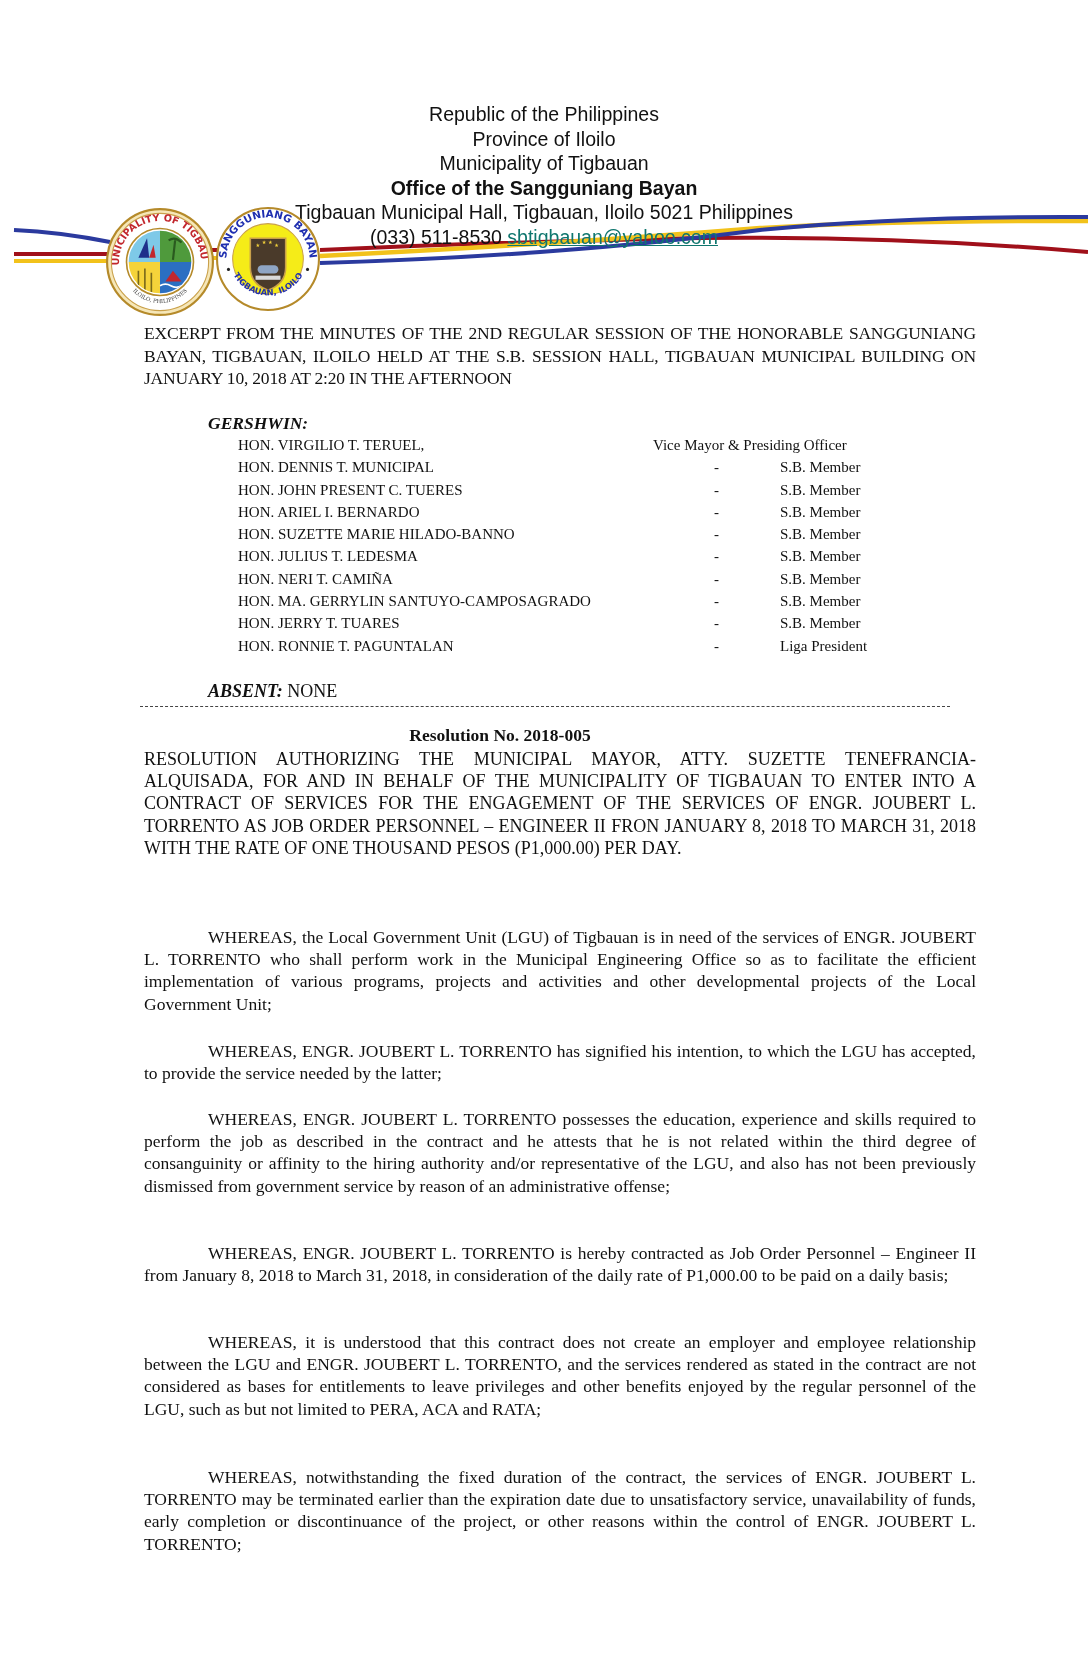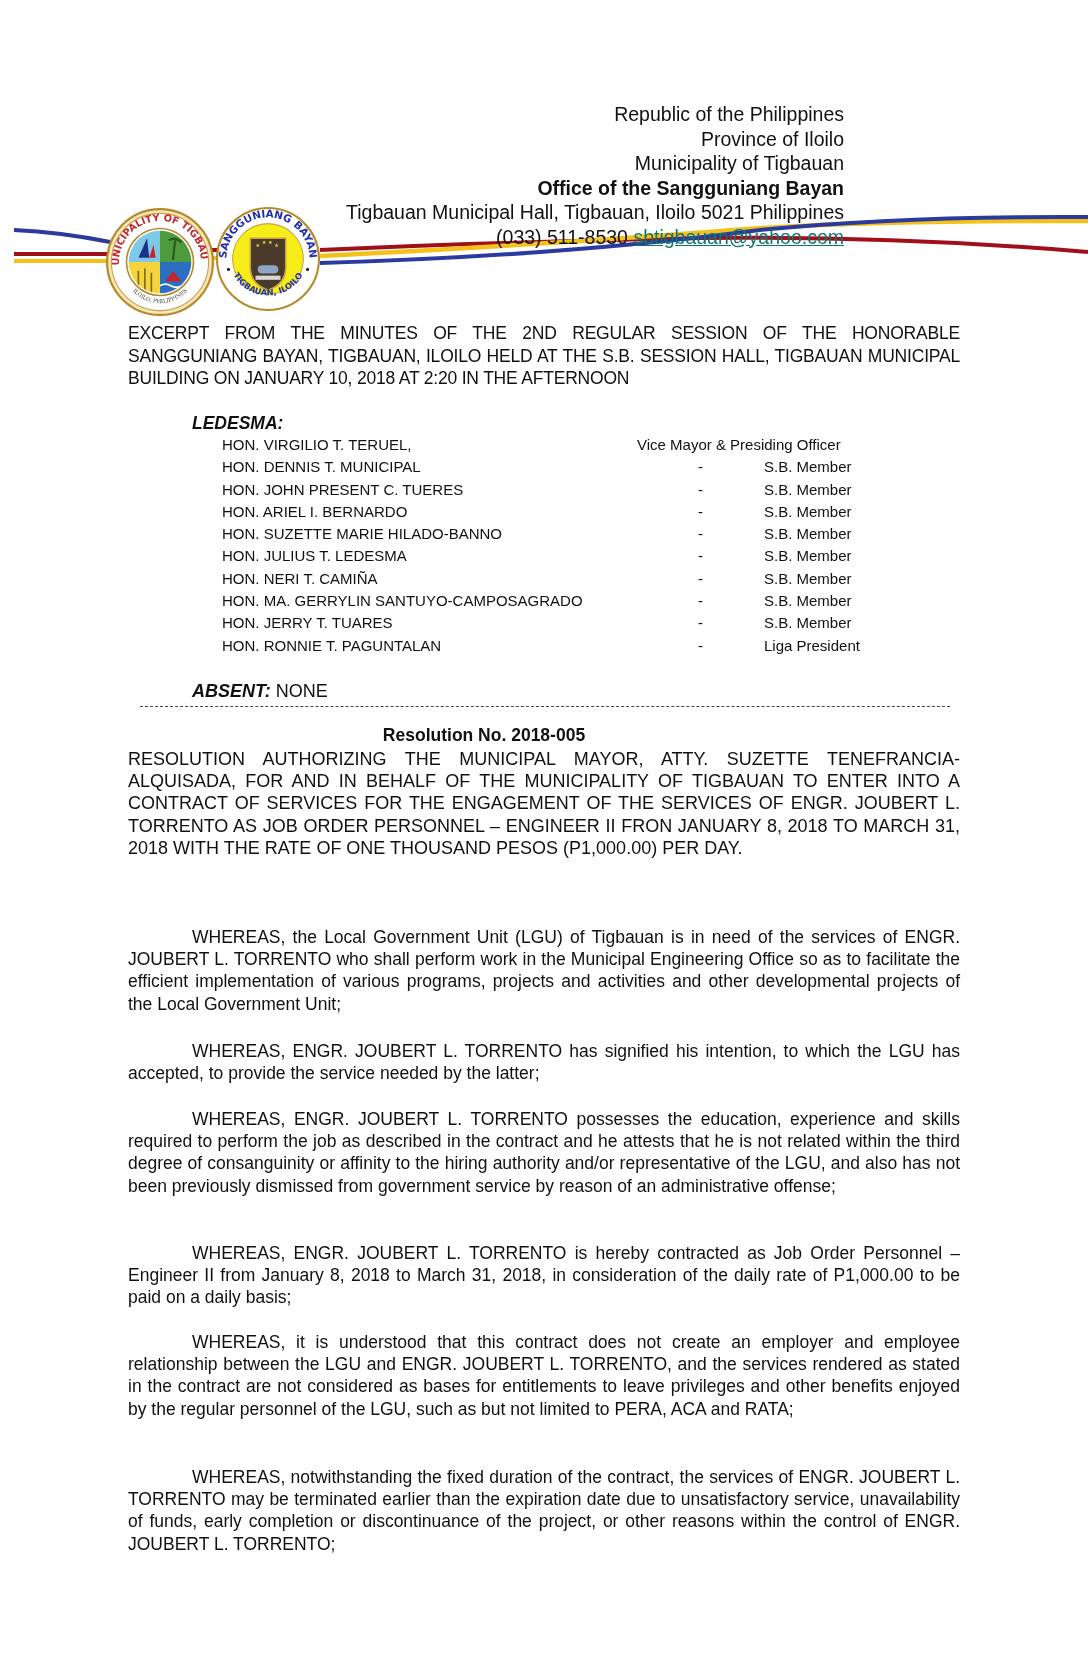--- a/index.html
+++ b/index.html
@@ -3,31 +3,31 @@
 <meta charset="utf-8">
 <style>
   html, body { margin: 0; padding: 0; background: #ffffff; }
   body { width: 1088px; height: 1664px; position: relative; overflow: hidden;
          font-family: "Liberation Sans", sans-serif; color: #111; }
   .page { position: absolute; left: 0; top: 0; width: 1088px; height: 1664px; }
 
   
   .letterhead { position: absolute; left: 0; top: 0; width: 1088px; height: 300px; }
   .ribbons { position: absolute; left: 0; top: 190px; width: 1088px; height: 100px; }
-  .head-text { position: absolute; left: 244px; width: 600px; top: 102px; text-align: right;
+  .head-text { position: absolute; left: 244px; width: 600px; top: 102px; text-align: center;
                font-size: 19.5px; line-height: 24.5px; z-index: 2; }
   .head-text .bold { font-weight: bold; }
   .head-text a { color: #0f766e; text-decoration: underline; }
   .logo { position: absolute; z-index: 3; }
   .logo1 { left: 106px; top: 208px; width: 108px; height: 108px; }
   .logo2 { left: 216px; top: 207px; width: 104px; height: 104px; }
 
   
-  .body-text { font-family: Liberation Sans, sans-serif;
-               font-size: 18px; line-height: 22px; }
+  .body-text { font-family: Liberation Serif, serif;
+               font-size: 18px; line-height: 22px; margin-left: 16px; }
   .excerpt { position: absolute; left: 128px; top: 322px; width: 832px; text-align: justify;
              font-size: 17.5px; line-height: 22.5px; letter-spacing: -0.2px; }
 
   .present-label { position: absolute; left: 192px; top: 412px; font-weight: bold; font-style: italic; font-size: 17.5px; }
   .members { position: absolute; left: 222px; top: 434px; width: 700px; font-size: 15px; line-height: 22.3px; }
   .member-row { position: relative; height: 22.3px; white-space: nowrap; }
   .member-name { position: absolute; left: 0; top: 0; }
   .member-dash { position: absolute; left: 476px; top: 0; }
   .member-role { position: absolute; left: 542px; top: 0; }
   .member-row.first .member-role { left: 415px; }
@@ -121,21 +121,21 @@
       <text font-size="10" font-weight="bold" fill="#1f2fb0" font-family="DejaVu Sans, sans-serif"><textPath href="#arc2" startOffset="50%" text-anchor="middle">SANGGUNIANG BAYAN</textPath></text>
       <path id="arc2b" d="M16,64 A38,38 0 0,0 84,64" fill="none"></path>
       <text font-size="8" font-weight="bold" fill="#1f2fb0" font-family="DejaVu Sans, sans-serif"><textPath href="#arc2b" startOffset="50%" text-anchor="middle">TIGBAUAN, ILOILO</textPath></text>
       <circle cx="12" cy="60" r="1.5" fill="#222"></circle>
         <circle cx="88" cy="60" r="1.5" fill="#222"></circle>
     </svg>
   </div>
 
   <div class="excerpt body-text">EXCERPT FROM THE MINUTES OF THE 2ND REGULAR SESSION OF THE HONORABLE SANGGUNIANG  BAYAN, TIGBAUAN, ILOILO HELD AT THE S.B. SESSION HALL, TIGBAUAN MUNICIPAL BUILDING ON JANUARY 10, 2018 AT 2:20 IN THE AFTERNOON</div>
 
-  <div class="present-label body-text">LEDESMA:</div>
+  <div class="present-label body-text">GERSHWIN:</div>
   <div class="members body-text" id="members">
       <div class="member-row first">
         <span class="member-name">HON. VIRGILIO T. TERUEL,</span>
         <span class="member-dash"></span>
         <span class="member-role">Vice Mayor &amp; Presiding Officer</span>
       </div>
       <div class="member-row">
         <span class="member-name">HON. DENNIS T. MUNICIPAL</span>
         <span class="member-dash">-</span>
         <span class="member-role">S.B. Member</span>

